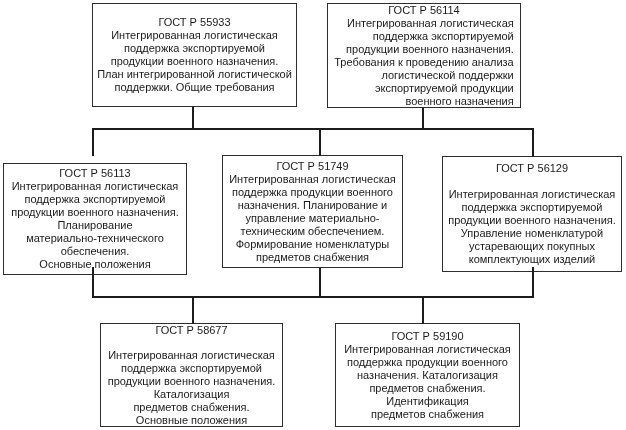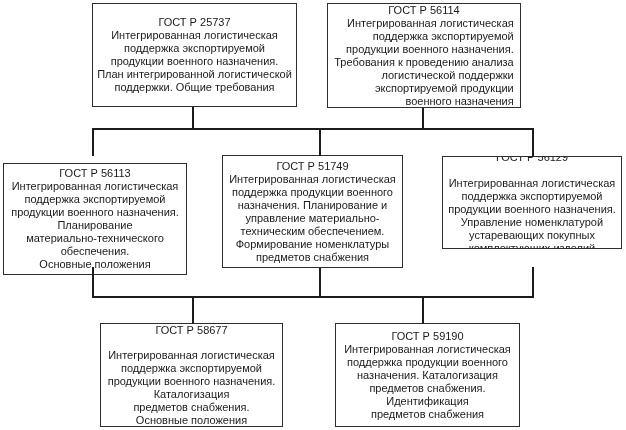--- a/index.html
+++ b/index.html
@@ -38,21 +38,21 @@
   }
   .connector {
     position: absolute;
     background: #1c1c1c;
   }
   
   #box-55933 { left: 92px;  top: 3px;   width: 205px; height: 104px; }
   #box-56114 { left: 327px; top: 3px;   width: 194px; height: 105px; text-align: right; }
   #box-56113 { left: 3px;   top: 155px; width: 184px; height: 112px; margin-top: 8px; }
   #box-58296 { left: 222px; top: 155px; width: 181px; height: 113px; }
-  #box-56129 { left: 442px; top: 156px; width: 180px; height: 93px; gap: 13px; }
+  #box-56129 { left: 442px; top: 156px; width: 180px; height: 116px; gap: 13px; }
   #box-58677 { left: 100px; top: 323px; width: 183px; height: 104px; gap: 12px; }
   #box-59190 { left: 335px; top: 323px; width: 185px; height: 104px; text-align: center; }
   
   #riser-top-left   { left: 192px; top: 107px; width: 2px;   height: 22px; }
   #riser-top-right  { left: 422px; top: 108px; width: 2px;   height: 21px; }
   #bus-upper        { left: 92px;  top: 128px; width: 442px; height: 2px;  }
   #drop-mid-left    { left: 92px;  top: 128px; width: 2px;   height: 28px; }
   #drop-mid-center  { left: 319px; top: 128px; width: 2px;   height: 28px; }
   #drop-mid-right   { left: 532px; top: 128px; width: 2px;   height: 29px; }
   #riser-mid-left   { left: 92px;  top: 267px; width: 2px;   height: 31px; }
@@ -61,21 +61,21 @@
   #bus-lower        { left: 92px;  top: 296px; width: 442px; height: 2px;  }
   #drop-bottom-left { left: 192px; top: 296px; width: 2px;   height: 28px; }
   #drop-bottom-right{ left: 422px; top: 296px; width: 2px;   height: 28px; }
 </style>
 </head>
 <body>
 
 <div class="canvas">
 
   <div class="gost-box" id="box-55933">
-    <div class="box-title">ГОСТ Р 25737</div>
+    <div class="box-title">ГОСТ Р 55933</div>
     <div class="box-body">Интегрированная логистическая
 поддержка экспортируемой
 продукции военного назначения.
 План интегрированной логистической
 поддержки. Общие требования</div>
   </div>
   <div class="gost-box" id="box-56114">
     <div class="box-title">ГОСТ Р 56114</div>
     <div class="box-body">Интегрированная логистическая
 поддержка экспортируемой

